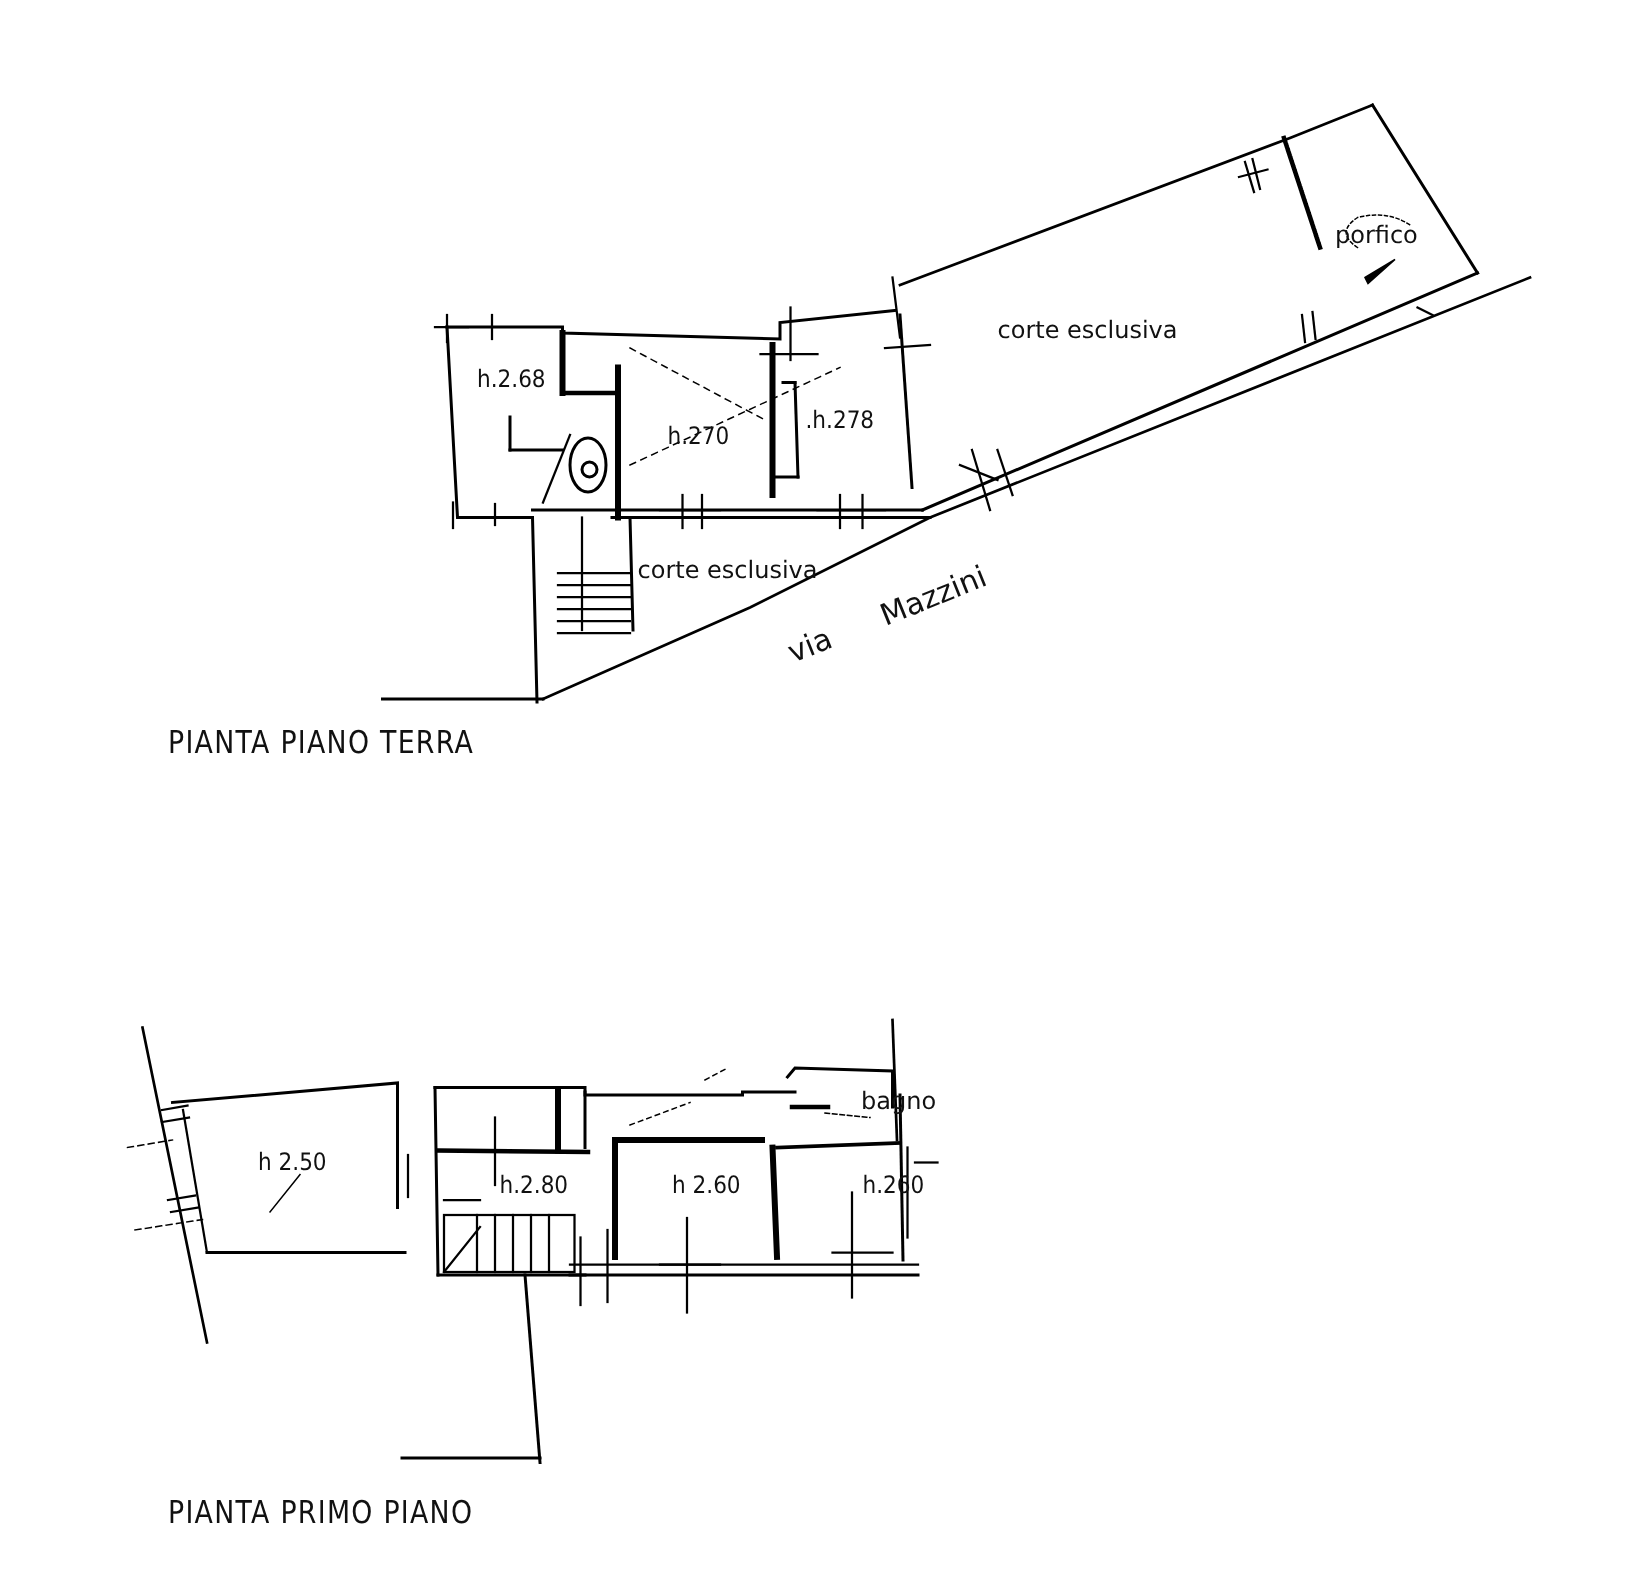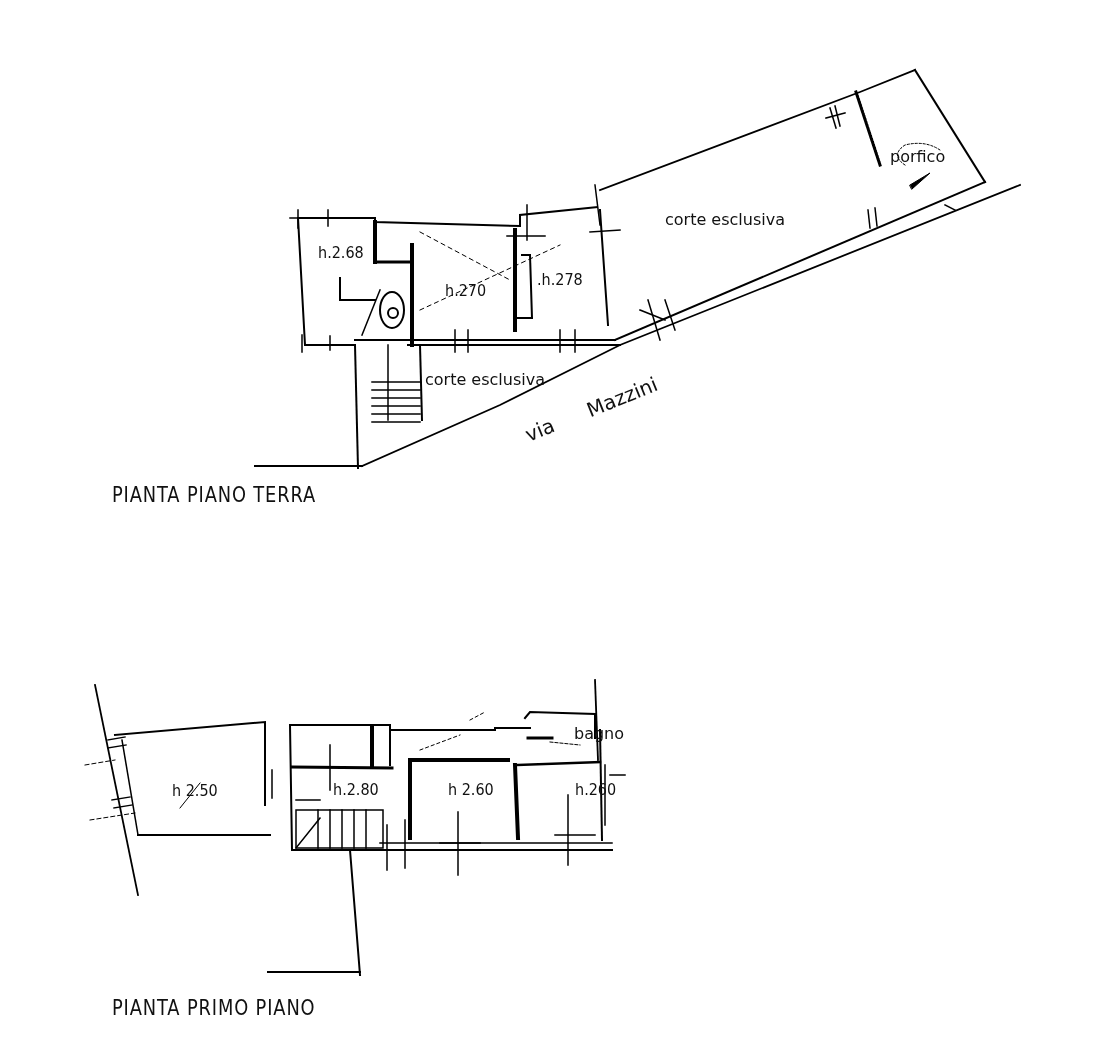--- a/index.html
+++ b/index.html
@@ -168,18 +168,18 @@
 <div class="lbl room" style="left:318px; top:243px;">h.2.68</div>
 <div class="lbl room" style="left:445px; top:281px;">h.270</div>
 <div class="lbl room" style="left:537px; top:270px;">.h.278</div>
 <div class="lbl small" style="left:665px; top:210px;">corte esclusiva</div>
 <div class="lbl small" style="left:425px; top:370px;">corte esclusiva</div>
 <div class="lbl small" style="left:890px; top:147px;">porfico</div>
 <div class="lbl street" style="left:525px; top:418px; transform:rotate(-22deg);">via</div>
 <div class="lbl street" style="left:585px; top:385px; transform:rotate(-22deg);">Mazzini</div>
 <div class="lbl title" style="left:112px; top:483px;">PIANTA PIANO TERRA</div>
 
-<div class="lbl room" style="left:172px; top:765px;margin-top:16px;">h 2.50</div>
+<div class="lbl room" style="left:172px; top:765px;">h 2.50</div>
 <div class="lbl room" style="left:333px; top:780px;">h.2.80</div>
 <div class="lbl room" style="left:448px; top:780px;">h 2.60</div>
 <div class="lbl room" style="left:534px; top:780px;margin-left:41px;">h.260</div>
 <div class="lbl small" style="left:555px; top:724px;margin-left:19px;">bagno</div>
 <div class="lbl title" style="left:112px; top:996px;">PIANTA PRIMO PIANO</div>
 
 </body></html>

